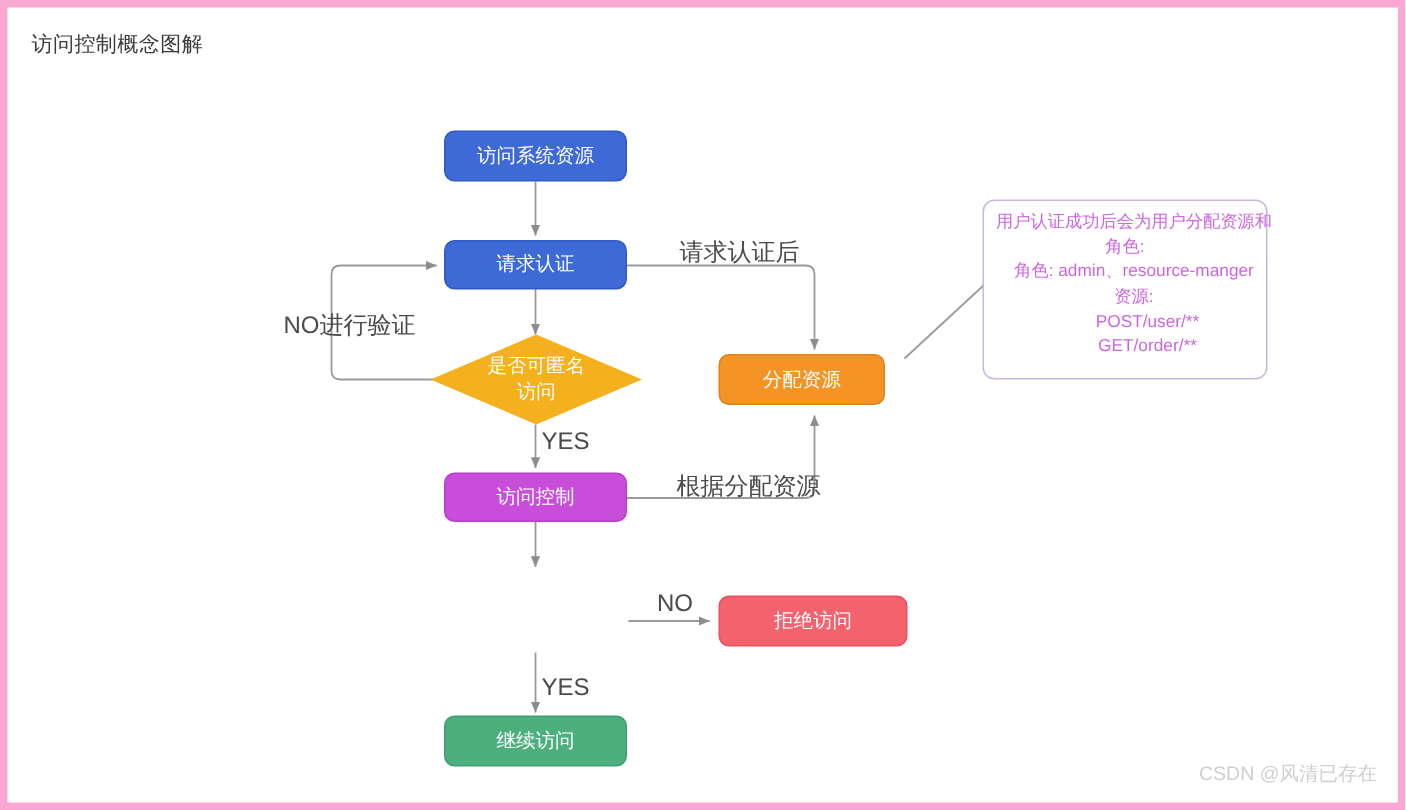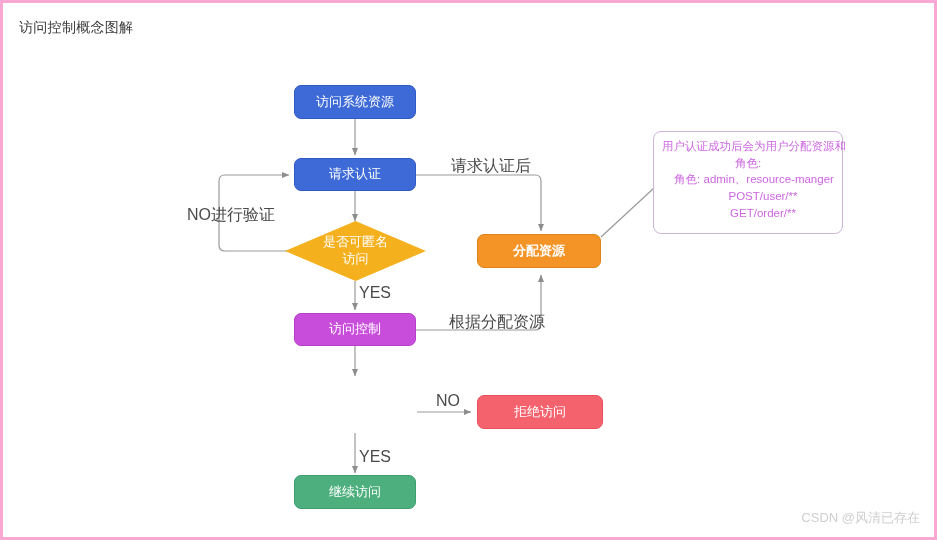--- a/index.html
+++ b/index.html
@@ -8,21 +8,21 @@
     background: #ffffff;
   }
   body {
     font-family: "Liberation Sans", "DejaVu Sans", sans-serif;
   }
   #canvas {
     position: relative;
     width: 937px;
     height: 540px;
     background: #ffffff;
-    border: 3px solid #f9a8d4;
+    border: 5px solid #f9a8d4;
     box-sizing: border-box;
     overflow: hidden;
   }
   #page-title {
     position: absolute;
     left: 16px;
     top: 16px;
     font-size: 14px;
     color: #3a3a3a;
     letter-spacing: 0.3px;
@@ -166,21 +166,21 @@
   <div class="node blue" style="left:291px; top:82px; width:122px; height:34px;">
     <span>访问系统资源</span>
   </div>
 
   <div class="diamond" style="left:282px; top:218px; width:141px; height:60px;">
     <div class="shape"></div>
     <div class="dlabel">是否可匿名
 访问</div>
   </div>
 
-  <div class="node orange" style="left:474px; top:231px; width:124px; height:34px;font-weight:bold;">
+  <div class="node orange" style="left:474px; top:231px; width:111px; height:34px;">
     <span>分配资源</span>
   </div>
 
   <div class="node purple" style="left:291px; top:310px; width:122px; height:33px;">
     <span>访问控制</span>
   </div>
 
 
   <div class="node red" style="left:474px; top:392px; width:126px; height:34px;">
     <span>拒绝访问</span>
@@ -199,19 +199,20 @@
   <div class="elabel" style="left:446px; top:309px;">根据分配资源</div>
 
   <div class="elabel" style="left:433px; top:389px;">NO</div>
 
   <div class="elabel" style="left:356px; top:445px;">YES</div>
 
   <div id="note">
     <div class="nline">用户认证成功后会为用户分配资源和</div>
     <div class="nline">角色:</div>
     <div class="nline i1">角色: admin、resource-manger</div>
+    <div class="nline i1">资源:</div>
     <div class="nline i2">POST/user/**</div>
     <div class="nline i2">GET/order/**</div>
   </div>
 
   <div id="watermark">CSDN @风清已存在</div>
 
 </div>
 
 </body></html>

